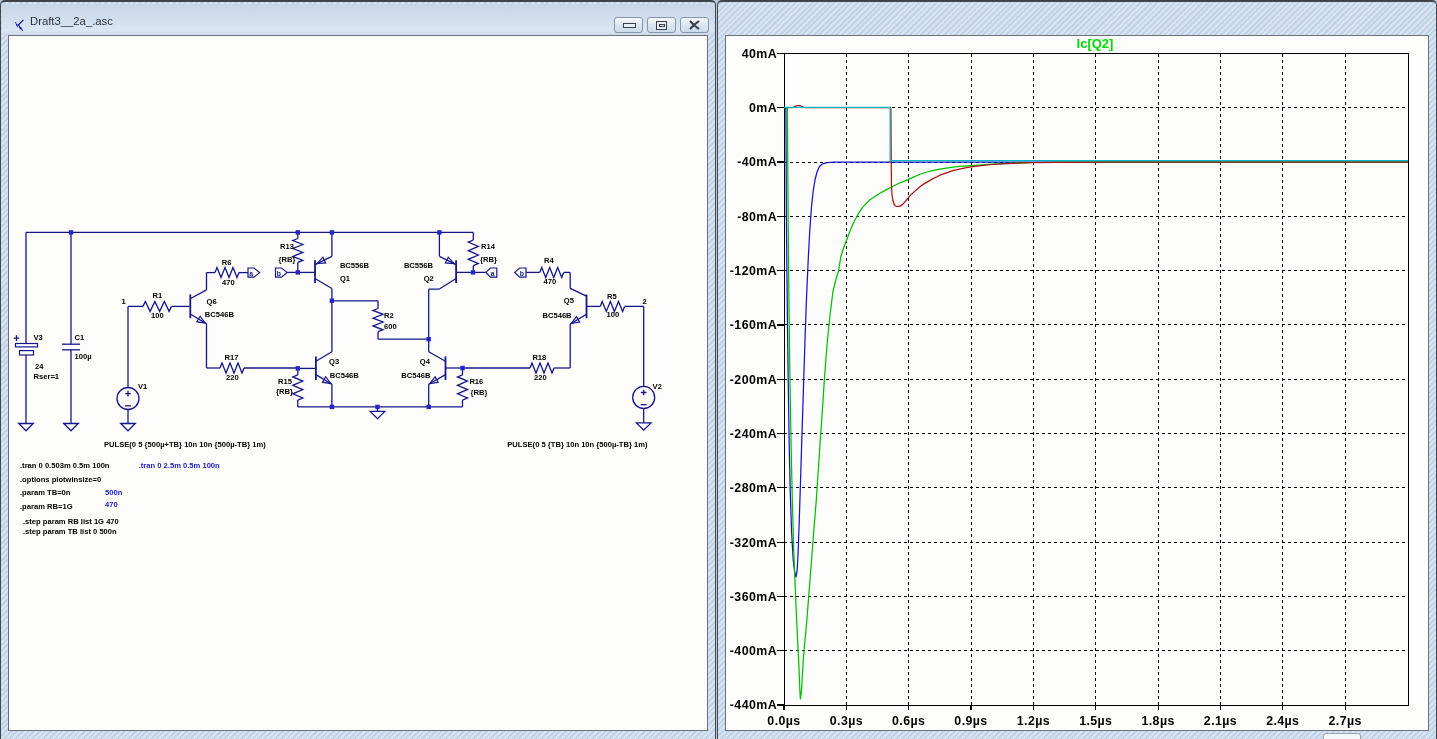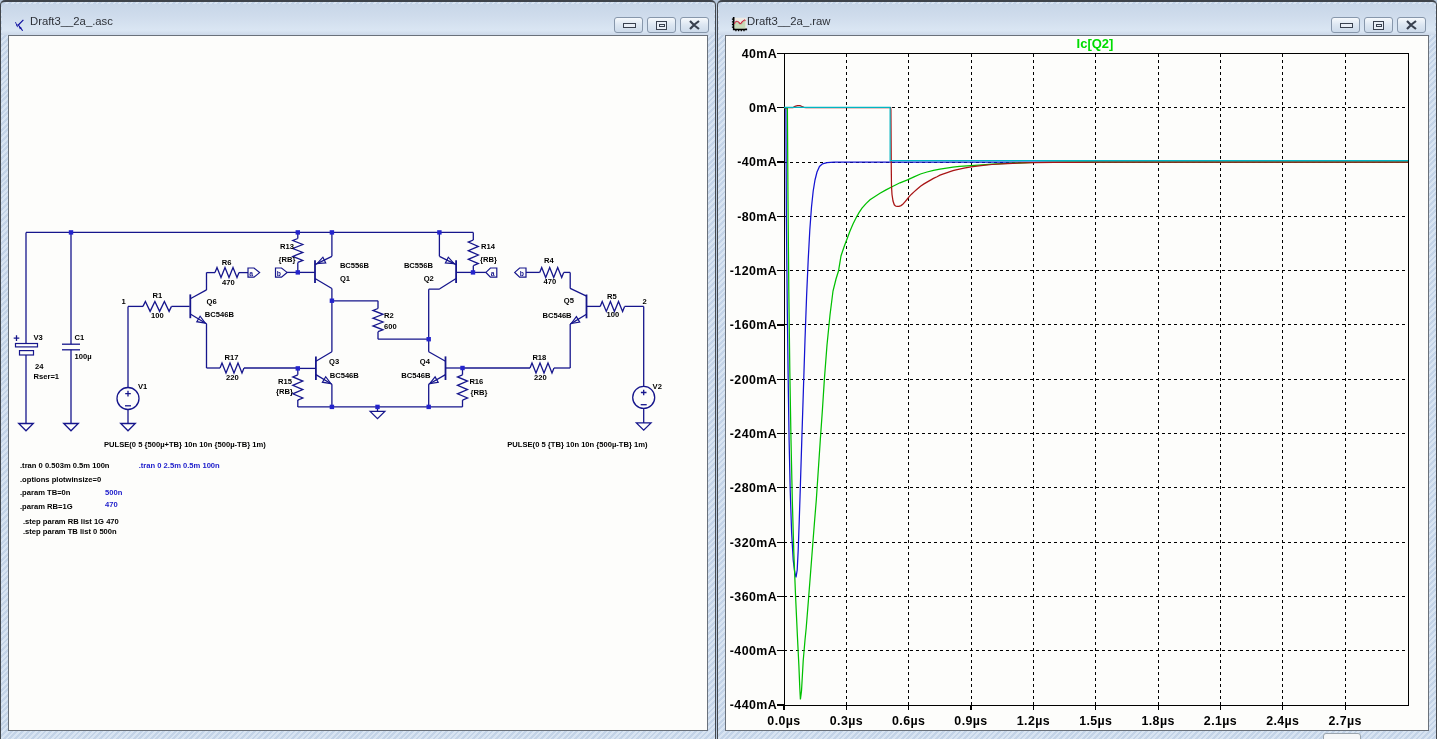--- a/index.html
+++ b/index.html
@@ -52,43 +52,20 @@
     <div class="btn" style="left:678px">
         <svg width="29" height="16" viewBox="0 0 29 16">
           <path d="M10,4 L14.5,8.5 M14.5,7.5 L19,4 M10,12 L14.5,7.5 M14.5,8.5 L19,12" stroke="#39414F" stroke-width="2.2" fill="none"></path>
         </svg>
       </div>
   </div>
   <div class="client"></div>
 </div>
 
 <div class="win" style="left:717px;width:720px;">
-  <div class="tbar">
-    <svg class="ticon" width="17" height="17" viewBox="0 0 19 19">
-<rect x="3.5" y="2" width="14" height="13" fill="#EDEAE4"></rect>
-<path d="M3,1 V15 H18" stroke="#000" stroke-width="1.8" fill="none"></path>
-<path d="M1,3.5 H3 M1,6.5 H3 M1,9.5 H3 M1,12.5 H3 M5.5,15 V17 M8.5,15 V17 M11.5,15 V17 M14.5,15 V17" stroke="#000" stroke-width="1.4"></path>
-<path d="M4,9 C6,5.5 7,5.5 9,8 C10.5,9.8 11.5,9 13,6.5 L16,4.5" stroke="#CC1133" stroke-width="2" fill="none"></path>
-<path d="M4,9 C6,5.5 7,5.5 9,8 C10.5,9.8 11.5,9 13,6.5 L16,4.5 V14 H4 Z" fill="#BFD8B0" opacity="0.85"></path>
-</svg>
-    <span class="ttext">Draft3__2a_.raw</span>
-    <div class="btn" style="left:612px">
-        <div class="gmin"></div>
-      </div>
-    <div class="btn" style="left:644.5px">
-        <div class="gres1">
-          <div class="gres2"></div>
-        </div>
-      </div>
-    <div class="btn" style="left:678px">
-        <svg width="29" height="16" viewBox="0 0 29 16">
-          <path d="M10,4 L14.5,8.5 M14.5,7.5 L19,4 M10,12 L14.5,7.5 M14.5,8.5 L19,12" stroke="#39414F" stroke-width="2.2" fill="none"></path>
-        </svg>
-      </div>
-  </div>
   <div class="client"></div>
 </div>
 <div class="minibtn"></div>
 <svg class="overlay" width="1437" height="739" viewBox="0 0 1437 739">
 <path d="M26,232.4 H473.3" fill="none" stroke="#16168C" stroke-width="1.3"></path>
 <path d="M26,232.4 V343.5" fill="none" stroke="#16168C" stroke-width="1.3"></path>
 <rect x="15.5" y="343.5" width="22" height="3.4" fill="none" stroke="#16168C" stroke-width="1.2"></rect>
 <rect x="19.5" y="350.6" width="14" height="4.4" fill="none" stroke="#16168C" stroke-width="1.2"></rect>
 <path d="M26,355 V423.5" fill="none" stroke="#16168C" stroke-width="1.3"></path>
 <path d="M18.7,423.5 L33.3,423.5 L26.0,430.8 Z" fill="none" stroke="#16168C" stroke-width="1.3"></path>

